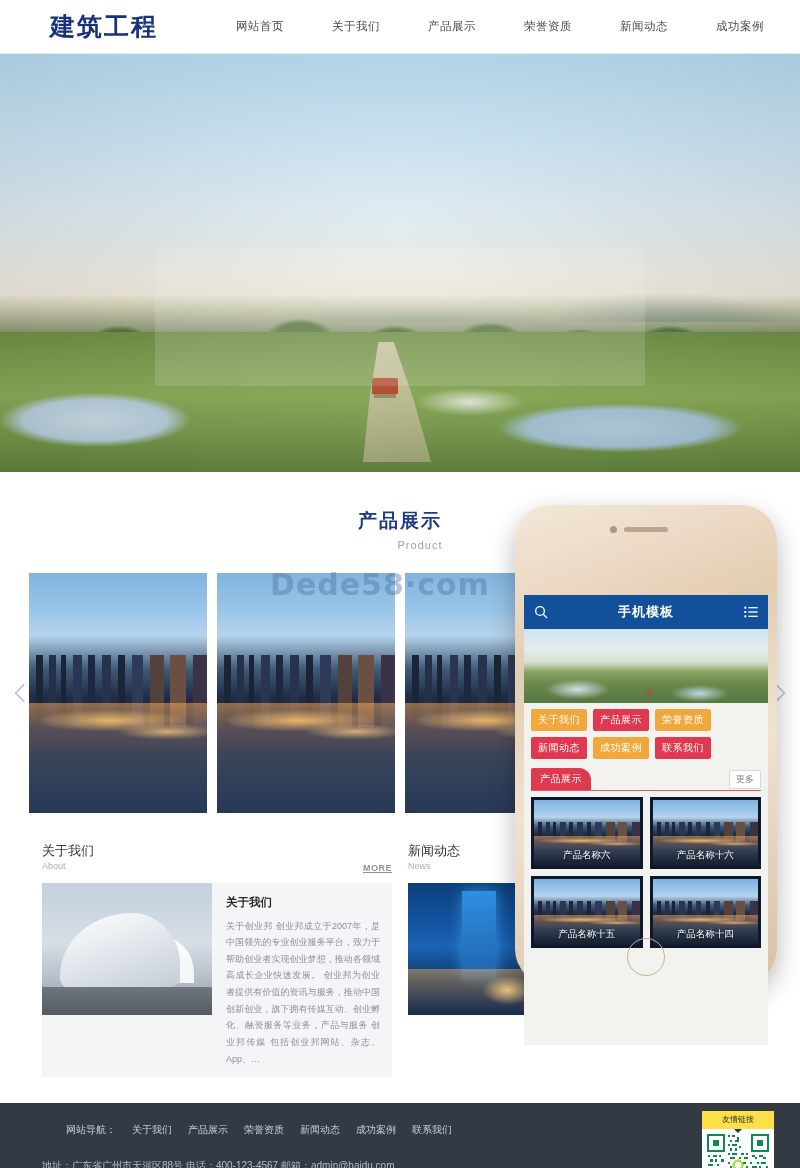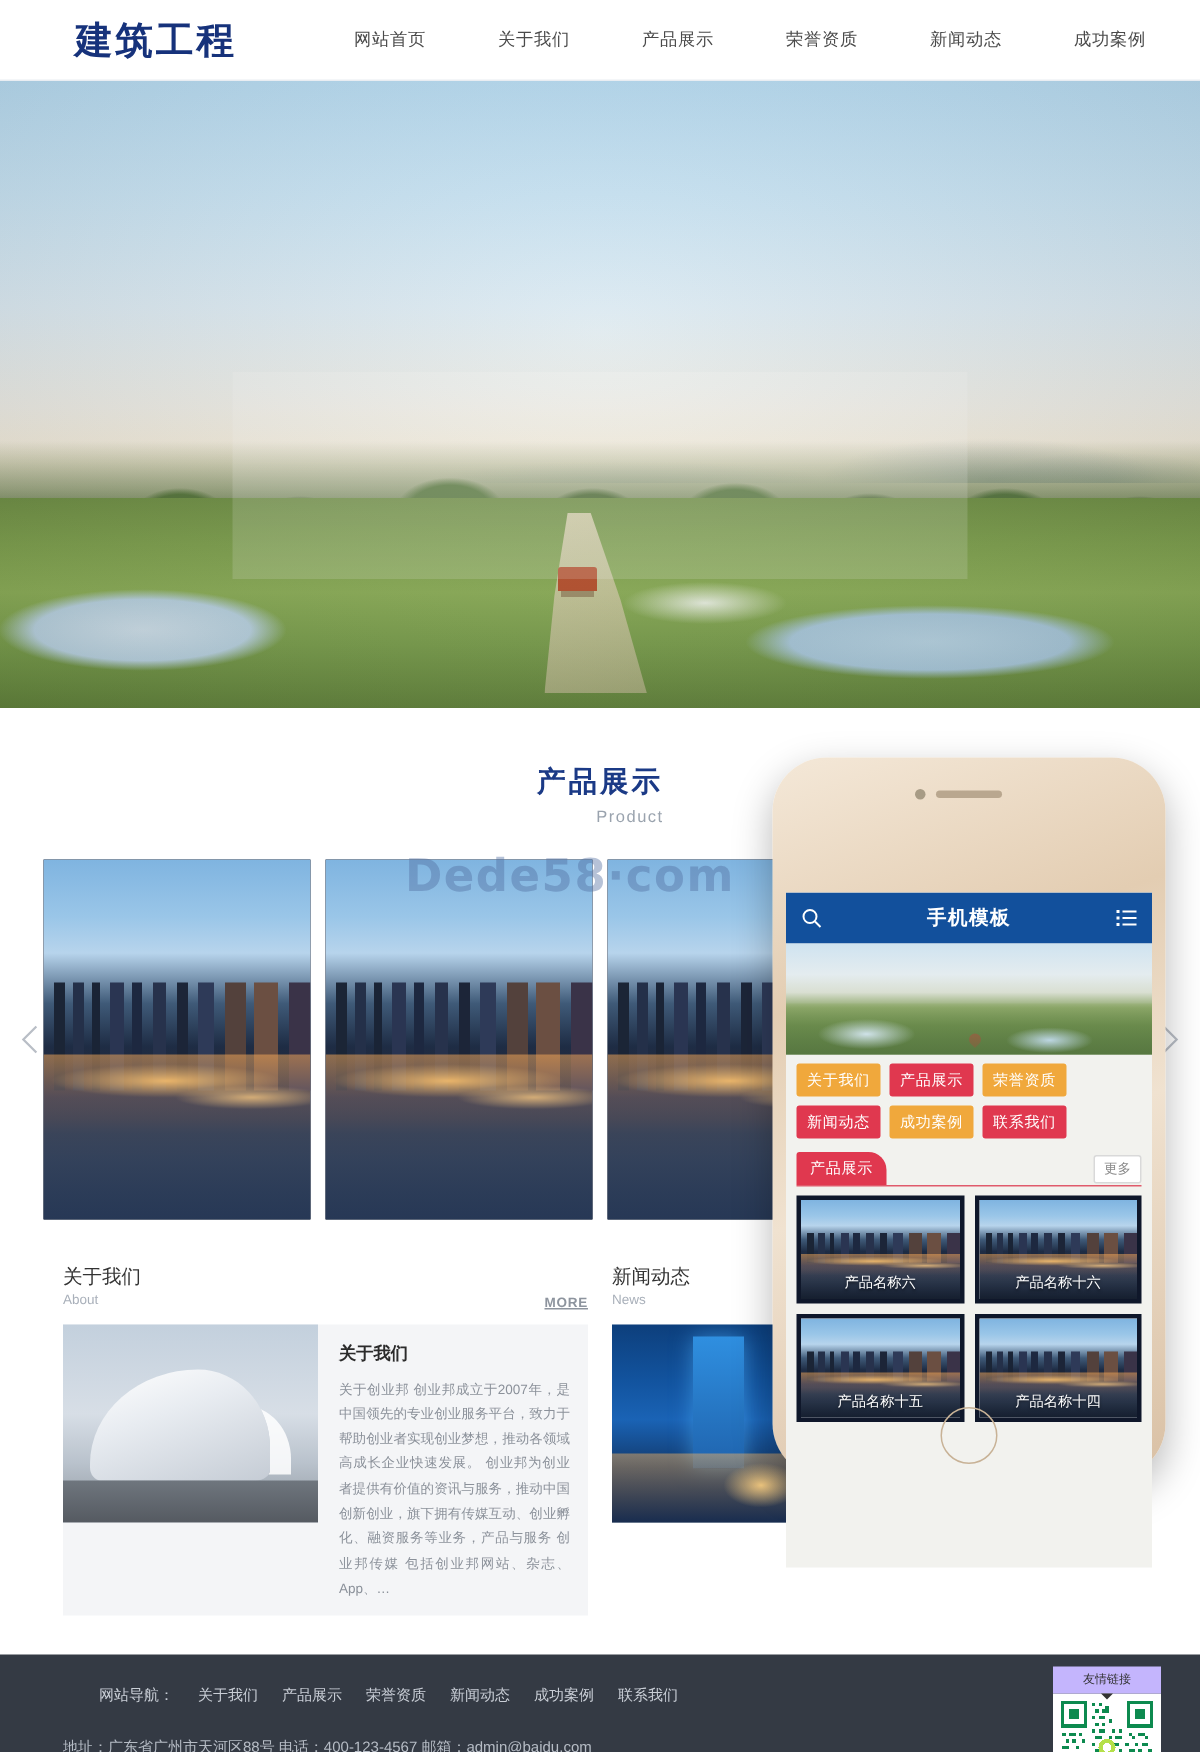--- a/index.html
+++ b/index.html
@@ -234,21 +234,21 @@
     padding: 20px 42px 26px; position: relative; min-height: 100px;
   }
   .fnav { display: flex; align-items: center; font-size: 10px; gap: 16px; padding-bottom: 18px; }
   .fnav .lbl { color: #c9ced6; margin-left: 24px; }
   .fnav a { color: #c9ced6; text-decoration: none; cursor: pointer; }
   .fline { font-size: 10px; color: #b6bcc5; line-height: 2.1; }
   .qr-wrap {
     position: absolute; right: 26px; top: 8px; width: 72px; text-align: center;
   }
   .qr-label {
-    background: #c4b5fd; color: #333; font-size: 8px; padding: 3px 0 4px;
+    background: #fde047; color: #333; font-size: 8px; padding: 3px 0 4px;
     position: relative;
   }
   .qr-label::after {
     content: ""; position: absolute; left: 50%; bottom: -4px; margin-left: -4px;
     border-left: 4px solid transparent; border-right: 4px solid transparent;
     border-top: 4px solid #333;
   }
   .qr-code {
     width: 72px; height: 72px; background: #fff; padding: 4px;
   }

